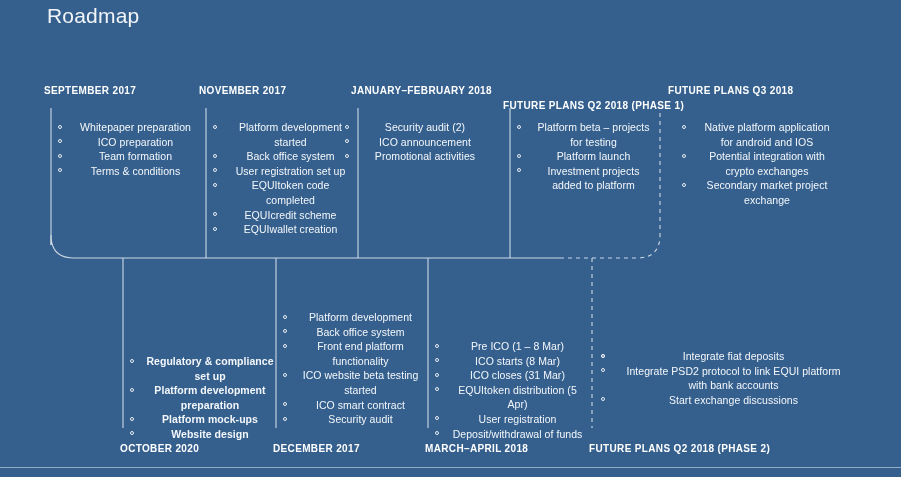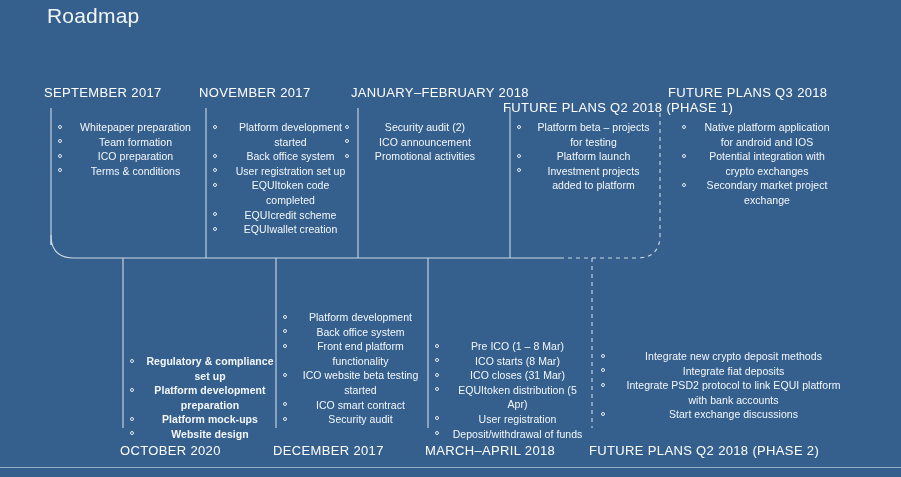--- a/index.html
+++ b/index.html
@@ -44,22 +44,22 @@
     width: 901px; height: 477px;
     pointer-events: none;
   }
 
   
   .col {
     position: absolute;
   }
   .col-label {
     position: absolute;
-    font-size: 13px;
-    font-weight: normal;
+    font-size: 10px;
+    font-weight: bold;
     letter-spacing: 0.35px;
     color: #ffffff;
     white-space: nowrap;
   }
   .col-list {
     position: absolute;
     margin: 0;
     padding: 0;
     list-style: none;
   }
@@ -115,22 +115,22 @@
     <line x1="276" y1="258" x2="276" y2="428" stroke="#cdd8e3" stroke-width="1.1"></line>
     <line x1="428" y1="258" x2="428" y2="428" stroke="#cdd8e3" stroke-width="1.1"></line>
 
     <line x1="592" y1="258" x2="592" y2="428" stroke="#cdd8e3" stroke-width="1.1" stroke-dasharray="4 4"></line>
   </svg>
 
   <div class="col">
     <div class="col-label" style="left:44px; top:85px;">SEPTEMBER 2017</div>
     <ul class="col-list" style="left:57px; top:120px; width:140px;">
       <li><span class="bullet"></span><span>Whitepaper preparation</span></li>
+      <li><span class="bullet"></span><span>ICO preparation</span></li>
       <li><span class="bullet"></span><span>Team formation</span></li>
-      <li><span class="bullet"></span><span>ICO preparation</span></li>
       <li><span class="bullet"></span><span>Terms &amp; conditions</span></li>
     </ul>
   </div>
 
   <div class="col">
     <div class="col-label" style="left:199px; top:85px;">NOVEMBER 2017</div>
     <ul class="col-list" style="left:212px; top:120px; width:140px;">
       <li><span class="bullet"></span><span>Platform development started</span></li>
       <li><span class="bullet"></span><span>Back office system</span></li>
       <li><span class="bullet"></span><span>User registration set up</span></li>
@@ -196,21 +196,21 @@
       <li><span class="bullet"></span><span>ICO closes (31 Mar)</span></li>
       <li><span class="bullet"></span><span>EQUItoken distribution (5 Apr)</span></li>
       <li><span class="bullet"></span><span>User registration</span></li>
       <li><span class="bullet"></span><span>Deposit/withdrawal of funds</span></li>
     </ul>
     <div class="col-label" style="left:425px; top:443px;">MARCH–APRIL 2018</div>
   </div>
 
   <div class="col">
     <ul class="col-list" style="left:600px; top:349px; width:250px;">
-      <li><span class="bullet"></span><span>Integrate new crypto deposit methods</span></li>
+      <li><span class="bullet"></span></li>
       <li><span class="bullet"></span><span>Integrate fiat deposits</span></li>
       <li><span class="bullet"></span><span>Integrate PSD2 protocol to link EQUI platform with bank accounts</span></li>
       <li><span class="bullet"></span><span>Start exchange discussions</span></li>
     </ul>
     <div class="col-label" style="left:589px; top:443px;">FUTURE PLANS Q2 2018 (PHASE 2)</div>
   </div>
 
   <div id="bottom-rule"></div>
 
 </div>

